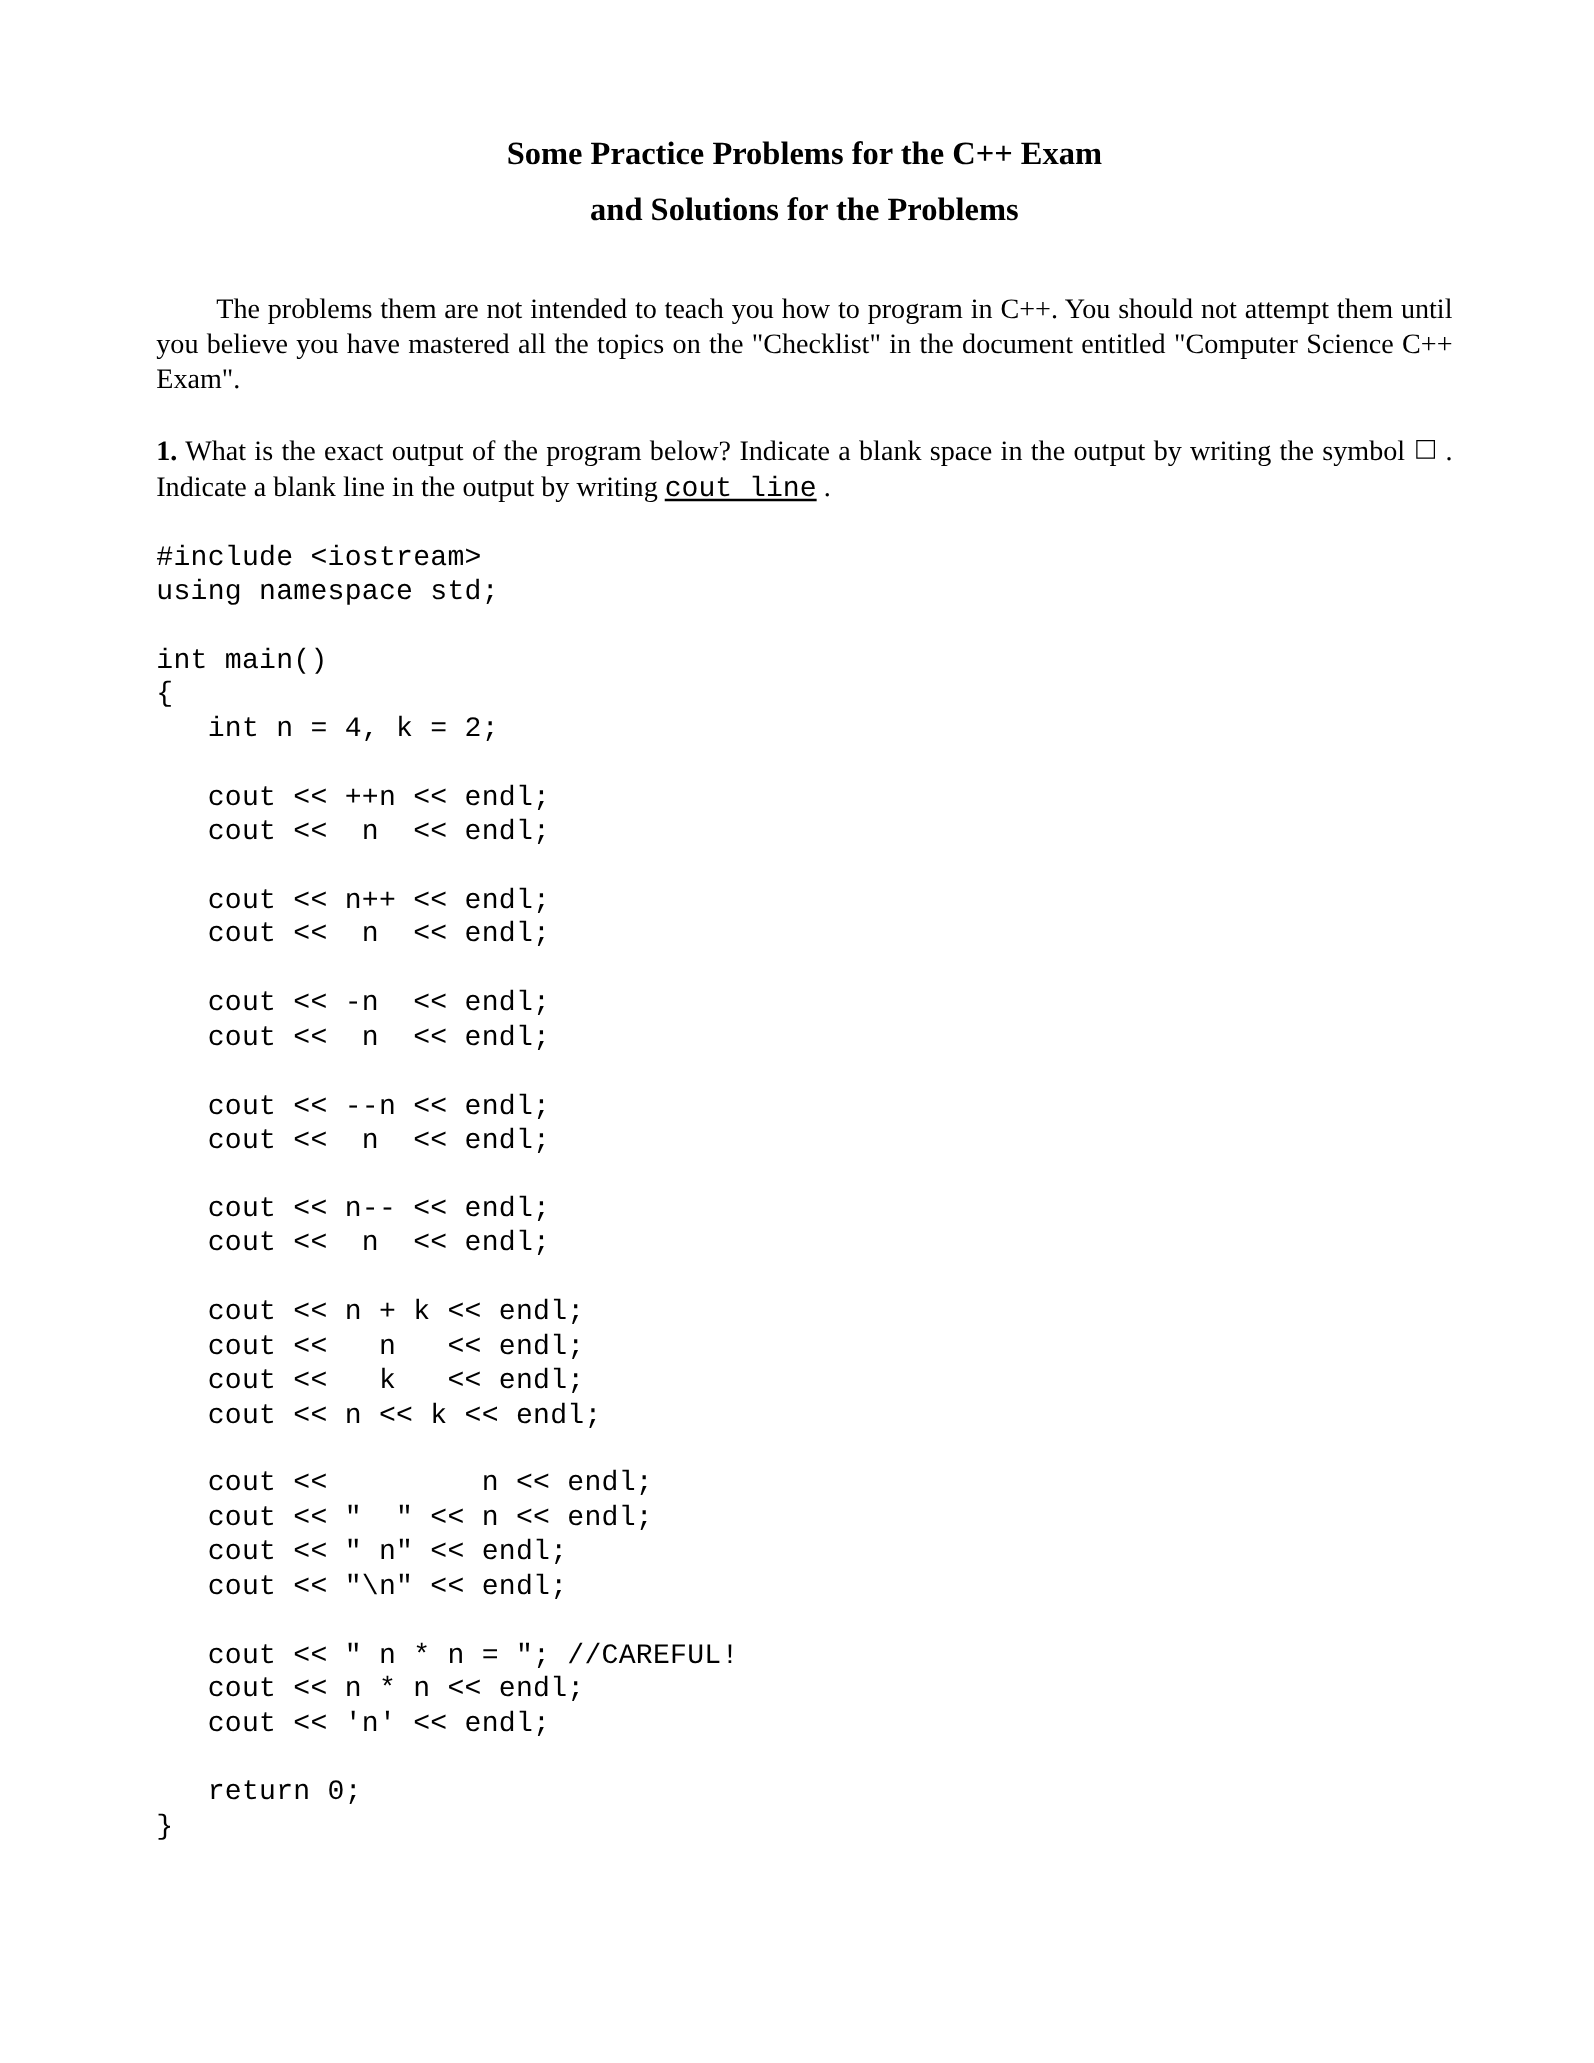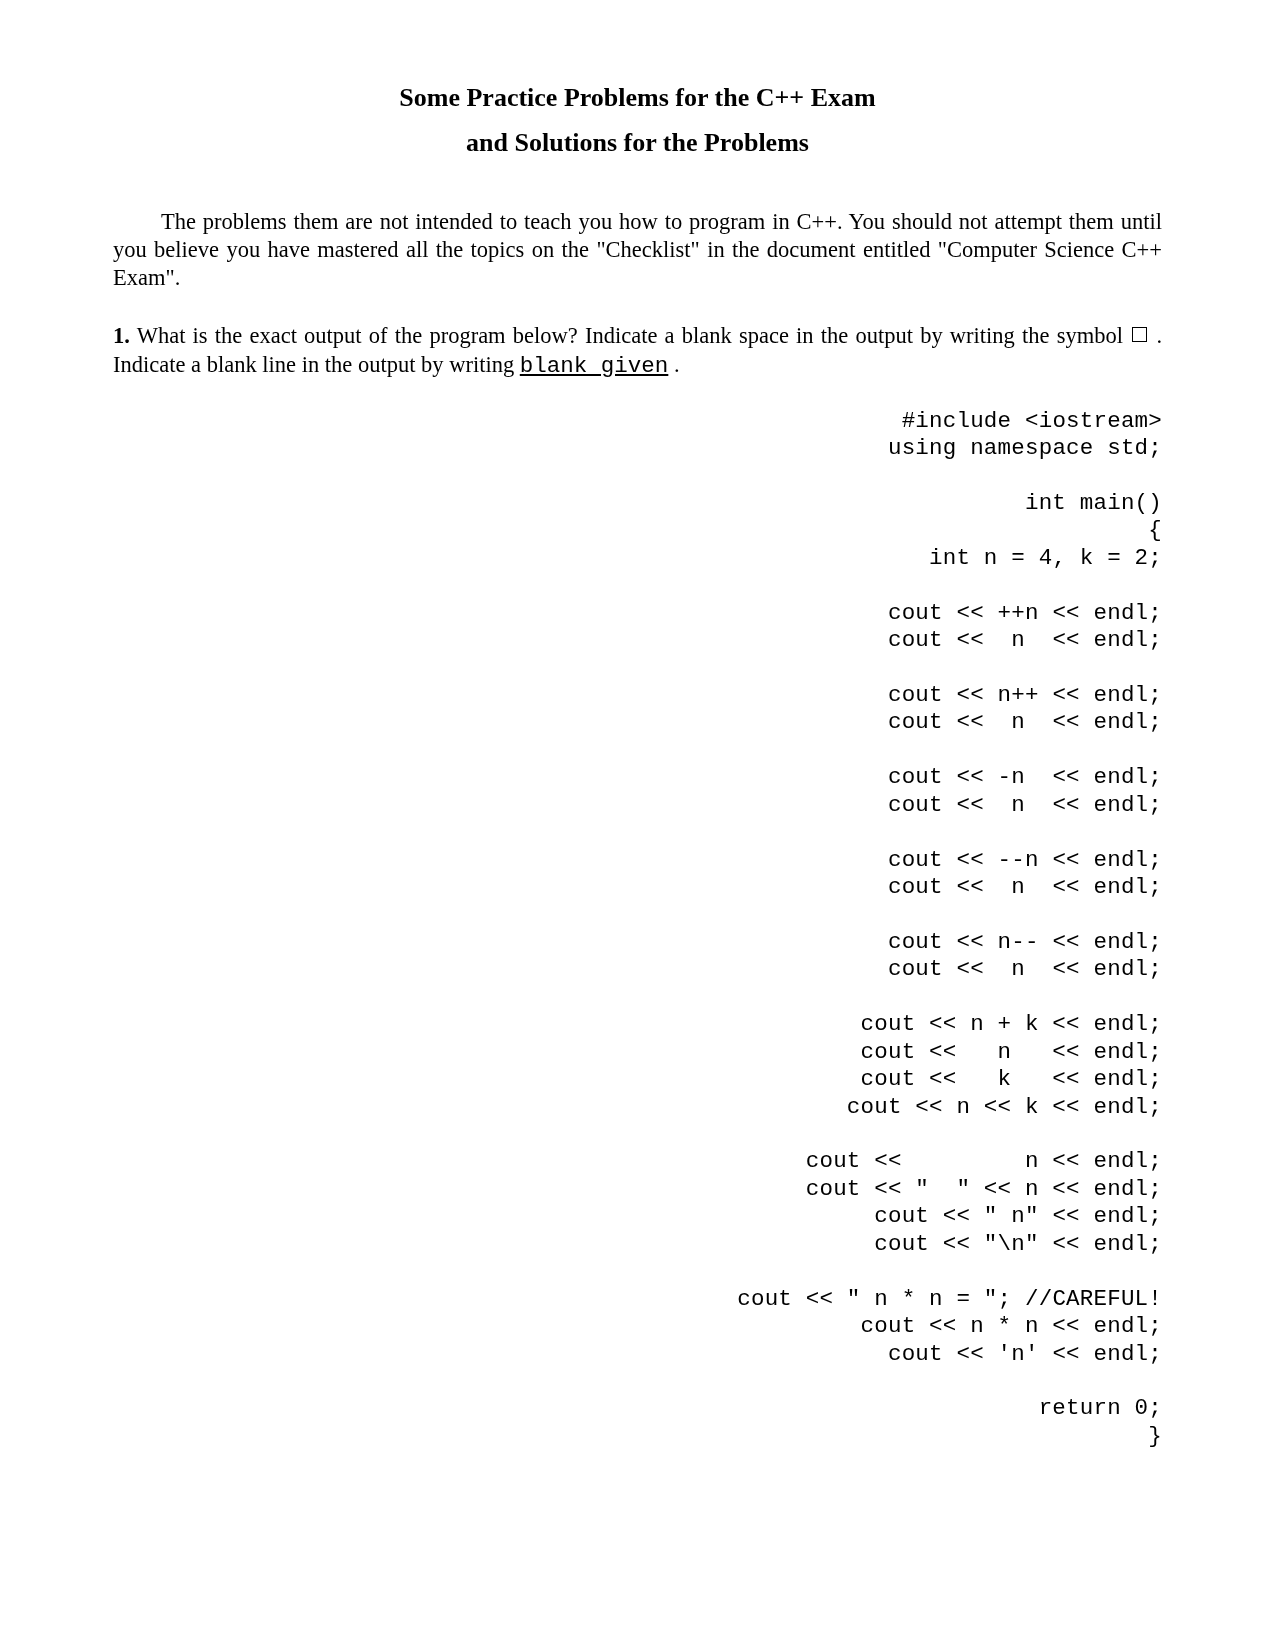--- a/index.html
+++ b/index.html
@@ -5,21 +5,22 @@
     body {
       margin: 0;
       padding: 0;
       background: white;
       font-family: "Times New Roman", Times, serif;
       width: 1275px;
       height: 1650px;
       box-sizing: border-box;
     }
     .page {
-      padding: 75px 113px 75px 113px;
+      padding: 100px 113px 75px 113px;
+      margin-left: 12px;
     }
     .title {
       text-align: center;
       font-weight: bold;
       font-size: 26px;
       margin-top: 8px;
       margin-bottom: 15px;
     }
     .subtitle {
       text-align: center;
@@ -63,36 +64,35 @@
       vertical-align: 1px;
       margin: 0 2px;
     }
     .code {
       font-family: "Courier New", Courier, monospace;
       font-size: 22.5px;
       white-space: pre;
       margin-top: 28px;
       line-height: 1.22;
       letter-spacing: 0.2px;
-      text-align: right;
     }
   </style>
 </head>
 <body>
 
 <div class="page">
   <div class="title">Some Practice Problems for the C++ Exam</div>
   <div class="subtitle">and Solutions for the Problems</div>
 
   <p class="para indent"><span>The problems them are </span><span class="italic">not</span><span> intended to teach you how to program in C++.  You should not attempt them until you believe you have mastered all the topics on the "Checklist" in the document entitled "Computer Science C++ Exam".</span></p>
 
 
   <div class="q-spacer"></div>
 
-  <p class="question"><span class="bold">1.</span><span>  What is the exact output of the program below?  Indicate a blank space in the output by writing the symbol </span><span class="square"></span><span> .  Indicate a blank line in the output by writing  </span><span class="mono-u">blank given</span><span> .</span></p>
+  <p class="question"><span class="bold">1.</span><span>  What is the exact output of the program below?  Indicate a blank space in the output by writing the symbol </span><span class="square"></span><span> .  Indicate a blank line in the output by writing  </span><span class="mono-u">cout line</span><span> .</span></p>
 
   <div class="code">#include &lt;iostream&gt;
 using namespace std;
 
 int main()
 {
    int n = 4, k = 2;
 
    cout &lt;&lt; ++n &lt;&lt; endl;
    cout &lt;&lt;  n  &lt;&lt; endl;

